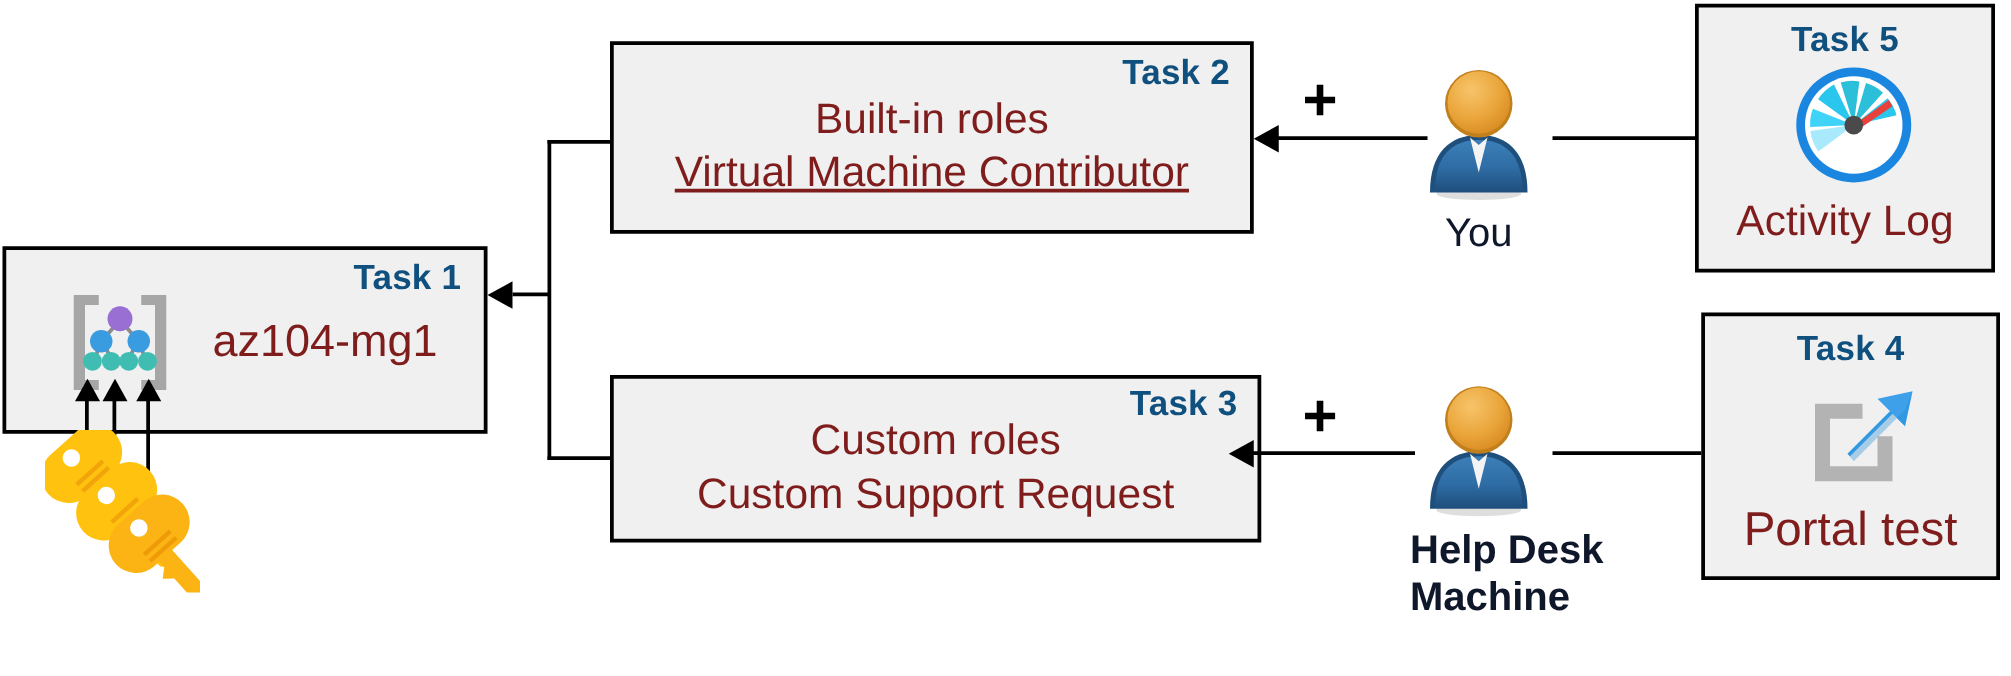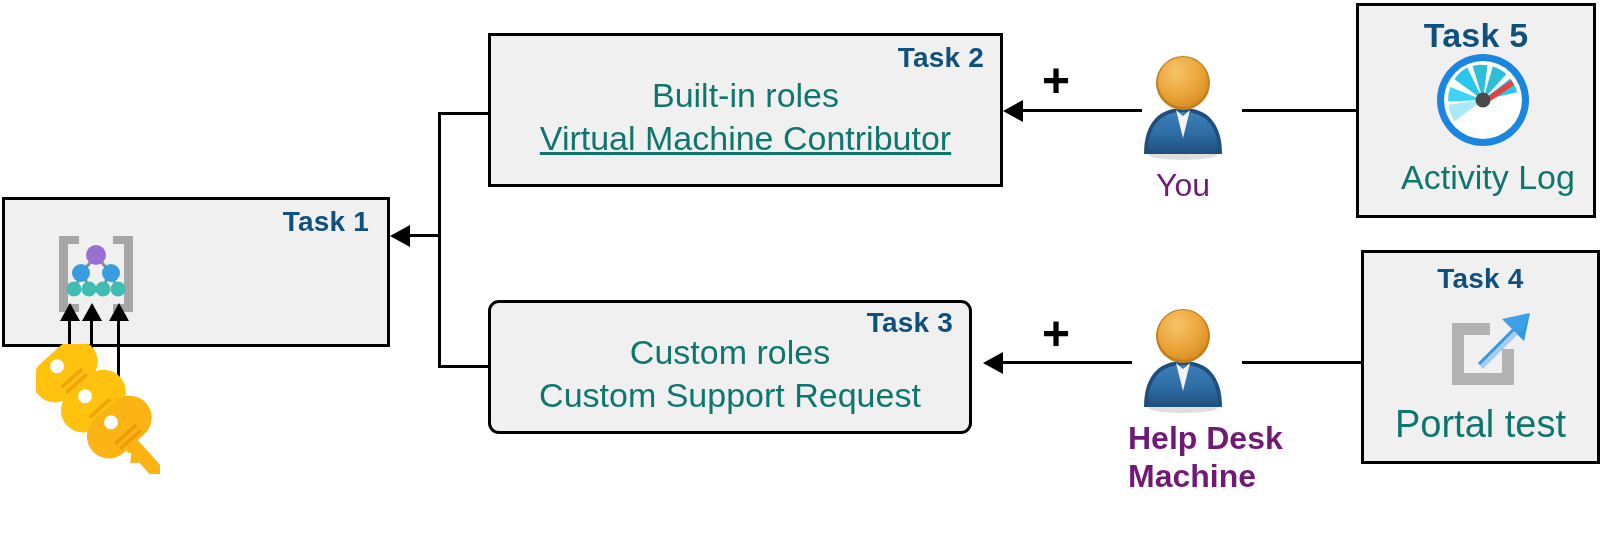--- a/index.html
+++ b/index.html
@@ -2,52 +2,52 @@
 <html><head>
 <meta charset="utf-8">
 <style>
   html,body{margin:0;padding:0;background:#ffffff;}
   body{width:1609px;height:541px;overflow:hidden;
        font-family:"Liberation Sans","DejaVu Sans",sans-serif;}
   #stage{position:relative;width:1609px;height:541px;background:#fff;}
 
   .box{position:absolute;background:#f0f0f0;border:3px solid #000;box-sizing:border-box;}
   .task-tag{position:absolute;font-weight:bold;color:#10507f;letter-spacing:.2px;}
-  .boxtext{position:absolute;color:#0f766e;text-align:center;white-space:nowrap;}
+  .boxtext{position:absolute;color:#7f1d1d;text-align:center;white-space:nowrap;}
 
   
   #task1-box{left:2px;top:158px;width:388px;height:150px;margin-top:39px;}
   #task1-tag{right:18px;top:6px;font-size:28px;}
   #task1-title{left:140px;top:52px;width:230px;font-size:36px;text-align:center;}
 
   
   #task2-box{left:488px;top:33px;width:515px;height:154px;}
   #task2-tag{right:16px;top:6px;font-size:28px;}
   #task2-l1{left:0;top:40px;width:100%;font-size:34px;}
   #task2-l2{left:0;top:83px;width:100%;font-size:34px;text-decoration:underline;}
 
   
-  #task3-box{left:488px;top:300px;width:484px;height:134px;border-radius:11px;}
+  #task3-box{left:488px;top:300px;width:521px;height:134px;}
   #task3-tag{right:16px;top:4px;font-size:28px;}
   #task3-l1{left:0;top:30px;width:100%;font-size:34px;}
   #task3-l2{left:0;top:73px;width:100%;font-size:34px;}
 
   
   #task5-box{left:1356px;top:3px;width:240px;height:215px;}
-  #task5-tag{left:0;top:10px;width:100%;text-align:center;font-size:34px;}
-  #task5-label{left:12px;top:152px;width:100%;font-size:34px;}
+  #task5-tag{left:0;top:10px;width:100%;text-align:center;font-size:28px;}
+  #task5-label{left:0;top:152px;width:100%;font-size:34px;}
 
   
   #task4-box{left:1361px;top:250px;width:239px;height:214px;padding-left:48px;}
   #task4-tag{left:0;top:10px;width:100%;text-align:center;font-size:28px;}
   #task4-label{left:0;top:150px;width:100%;font-size:38px;}
 
   
   .person-wrap{position:absolute;text-align:center;}
-  .person-label{color:#701a75;font-size:32px;line-height:38px;white-space:nowrap;}
+  .person-label{color:#0f172a;font-size:32px;line-height:38px;white-space:nowrap;}
 
   
   .hline{position:absolute;background:#000;height:3px;}
   .vline{position:absolute;background:#000;width:3px;}
   .arrowL{position:absolute;width:0;height:0;
           border-top:11px solid transparent;border-bottom:11px solid transparent;
           border-right:20px solid #000;}
   .arrowR{position:absolute;width:0;height:0;
           border-top:11px solid transparent;border-bottom:11px solid transparent;
           border-left:20px solid #000;}
@@ -58,20 +58,21 @@
 
   .icon-abs{position:absolute;}
 </style>
 </head>
 <body>
 
 <div id="stage">
 
   <div class="box" id="task1-box">
     <div class="task-tag" id="task1-tag">Task 1</div>
+    <div class="boxtext" id="task1-title">az104-mg1</div>
 
     <svg class="icon-abs" style="left:44px;top:28px;" width="94" height="92" viewBox="0 0 94 92">
 
       <path d="M30 8 L10 8 L10 84 L30 84 L30 76 L19 76 L19 16 L30 16 Z" fill="#a6a6a6"></path>
       <path d="M64 8 L84 8 L84 84 L64 84 L64 76 L75 76 L75 16 L64 16 Z" fill="#a6a6a6"></path>
 
       <g stroke="#8a8a8a" stroke-width="3" fill="none">
         <line x1="47" y1="28" x2="33" y2="44"></line>
         <line x1="47" y1="28" x2="61" y2="44"></line>
         <line x1="33" y1="44" x2="26" y2="60"></line>

